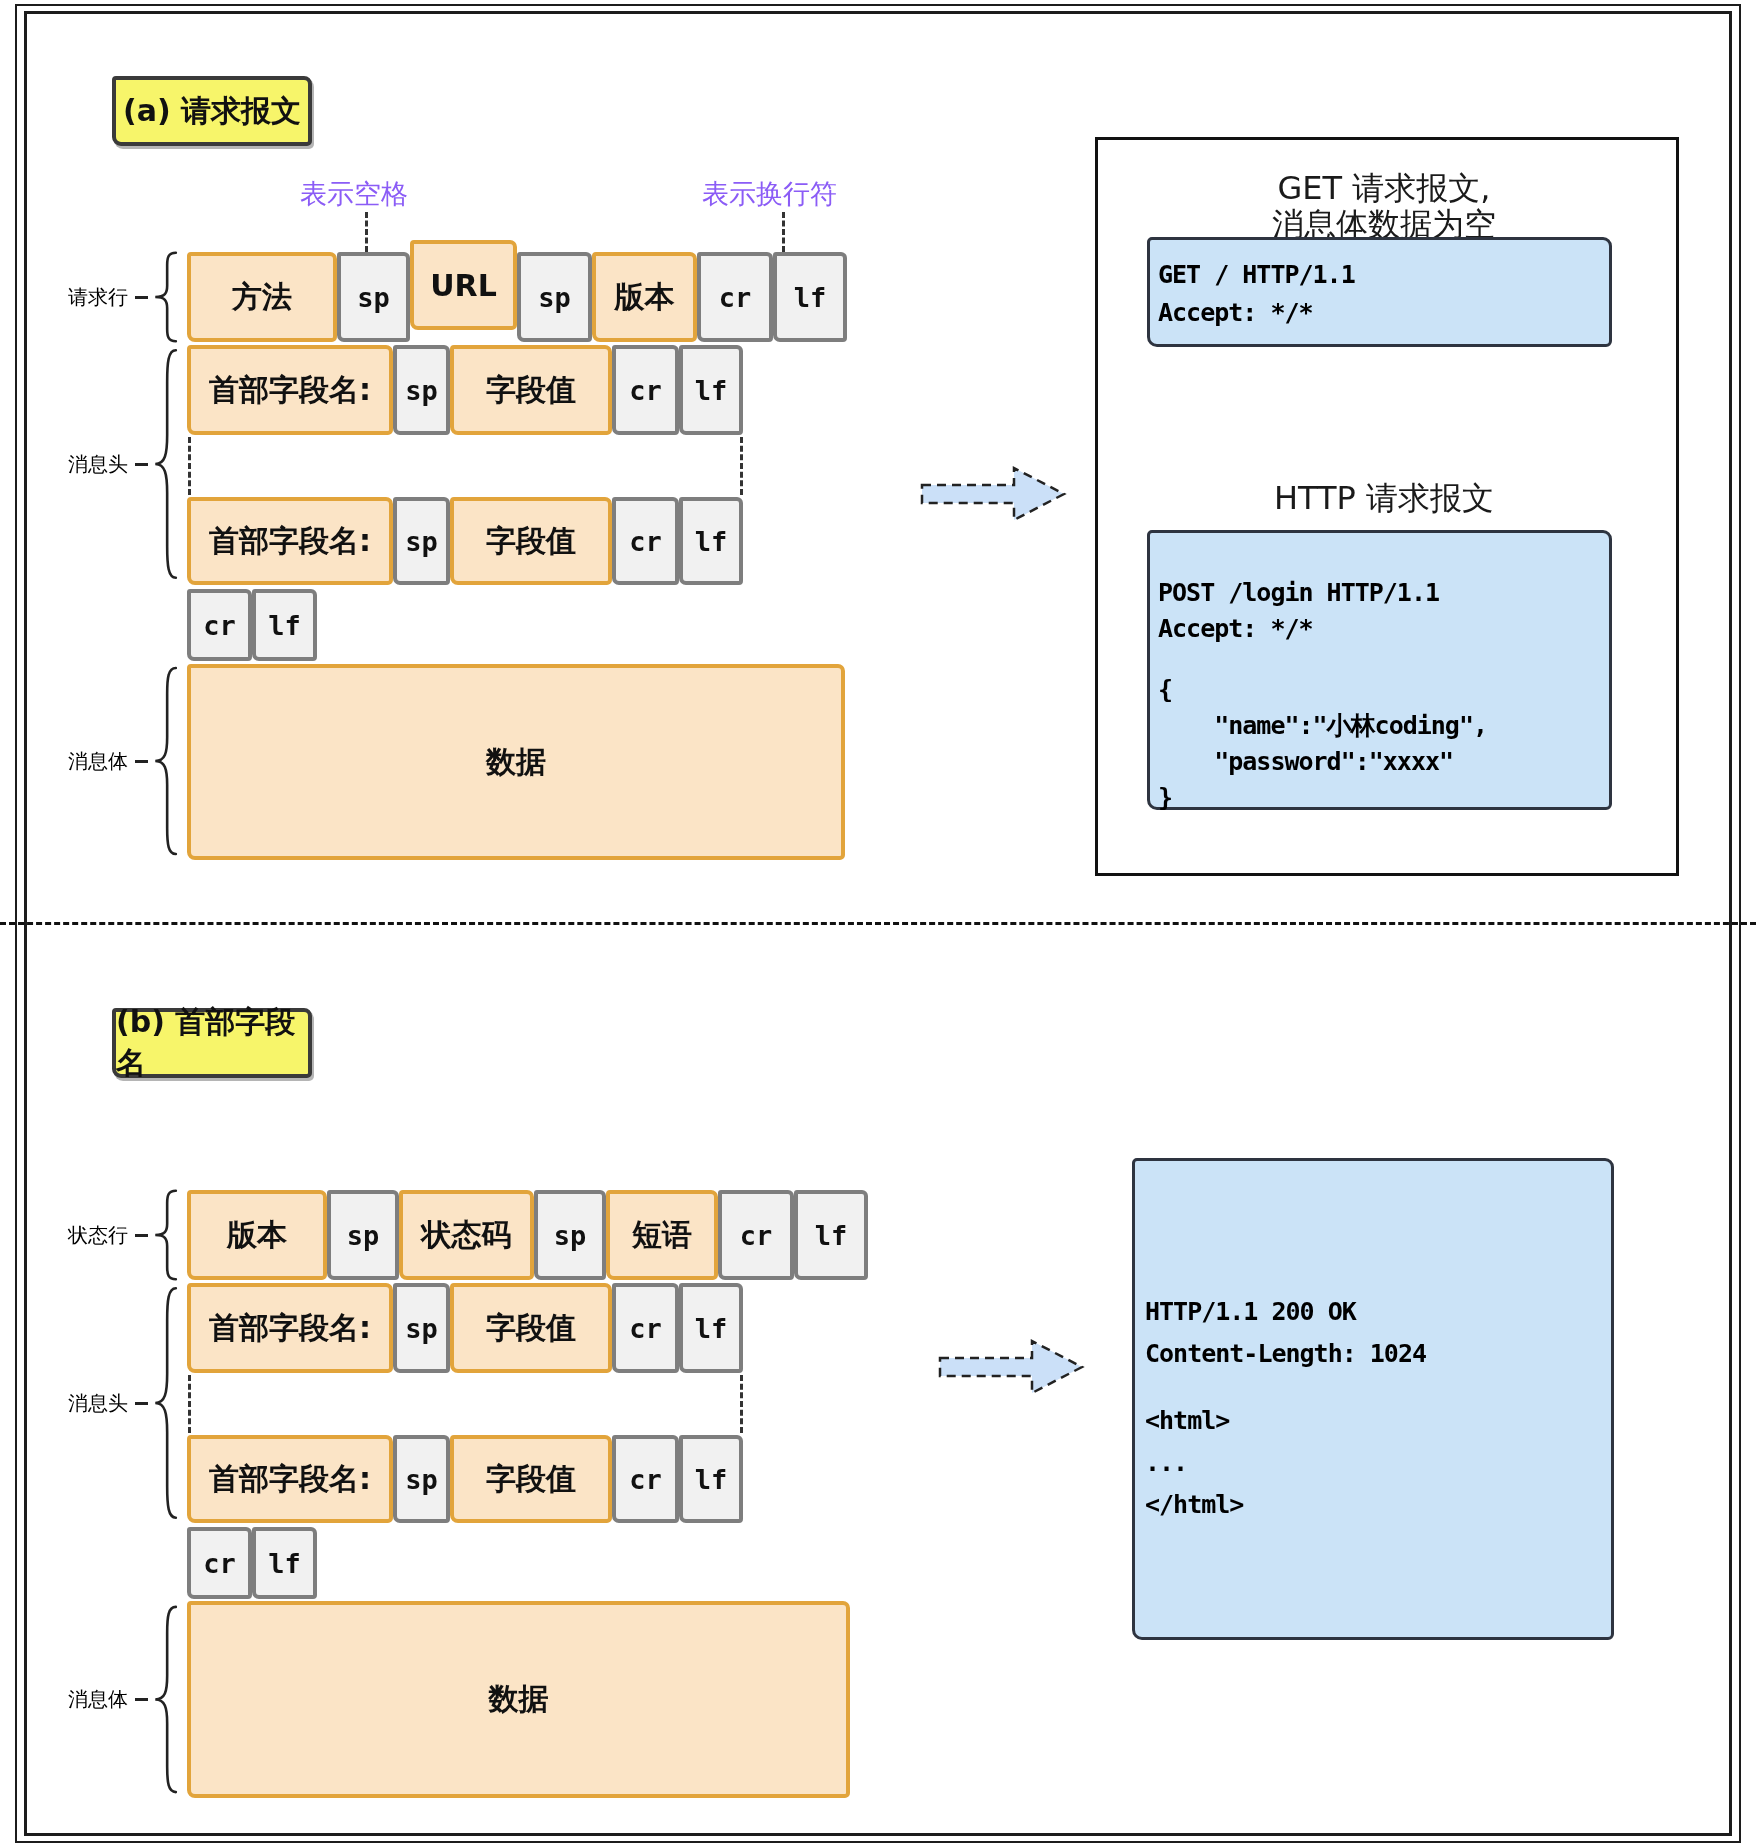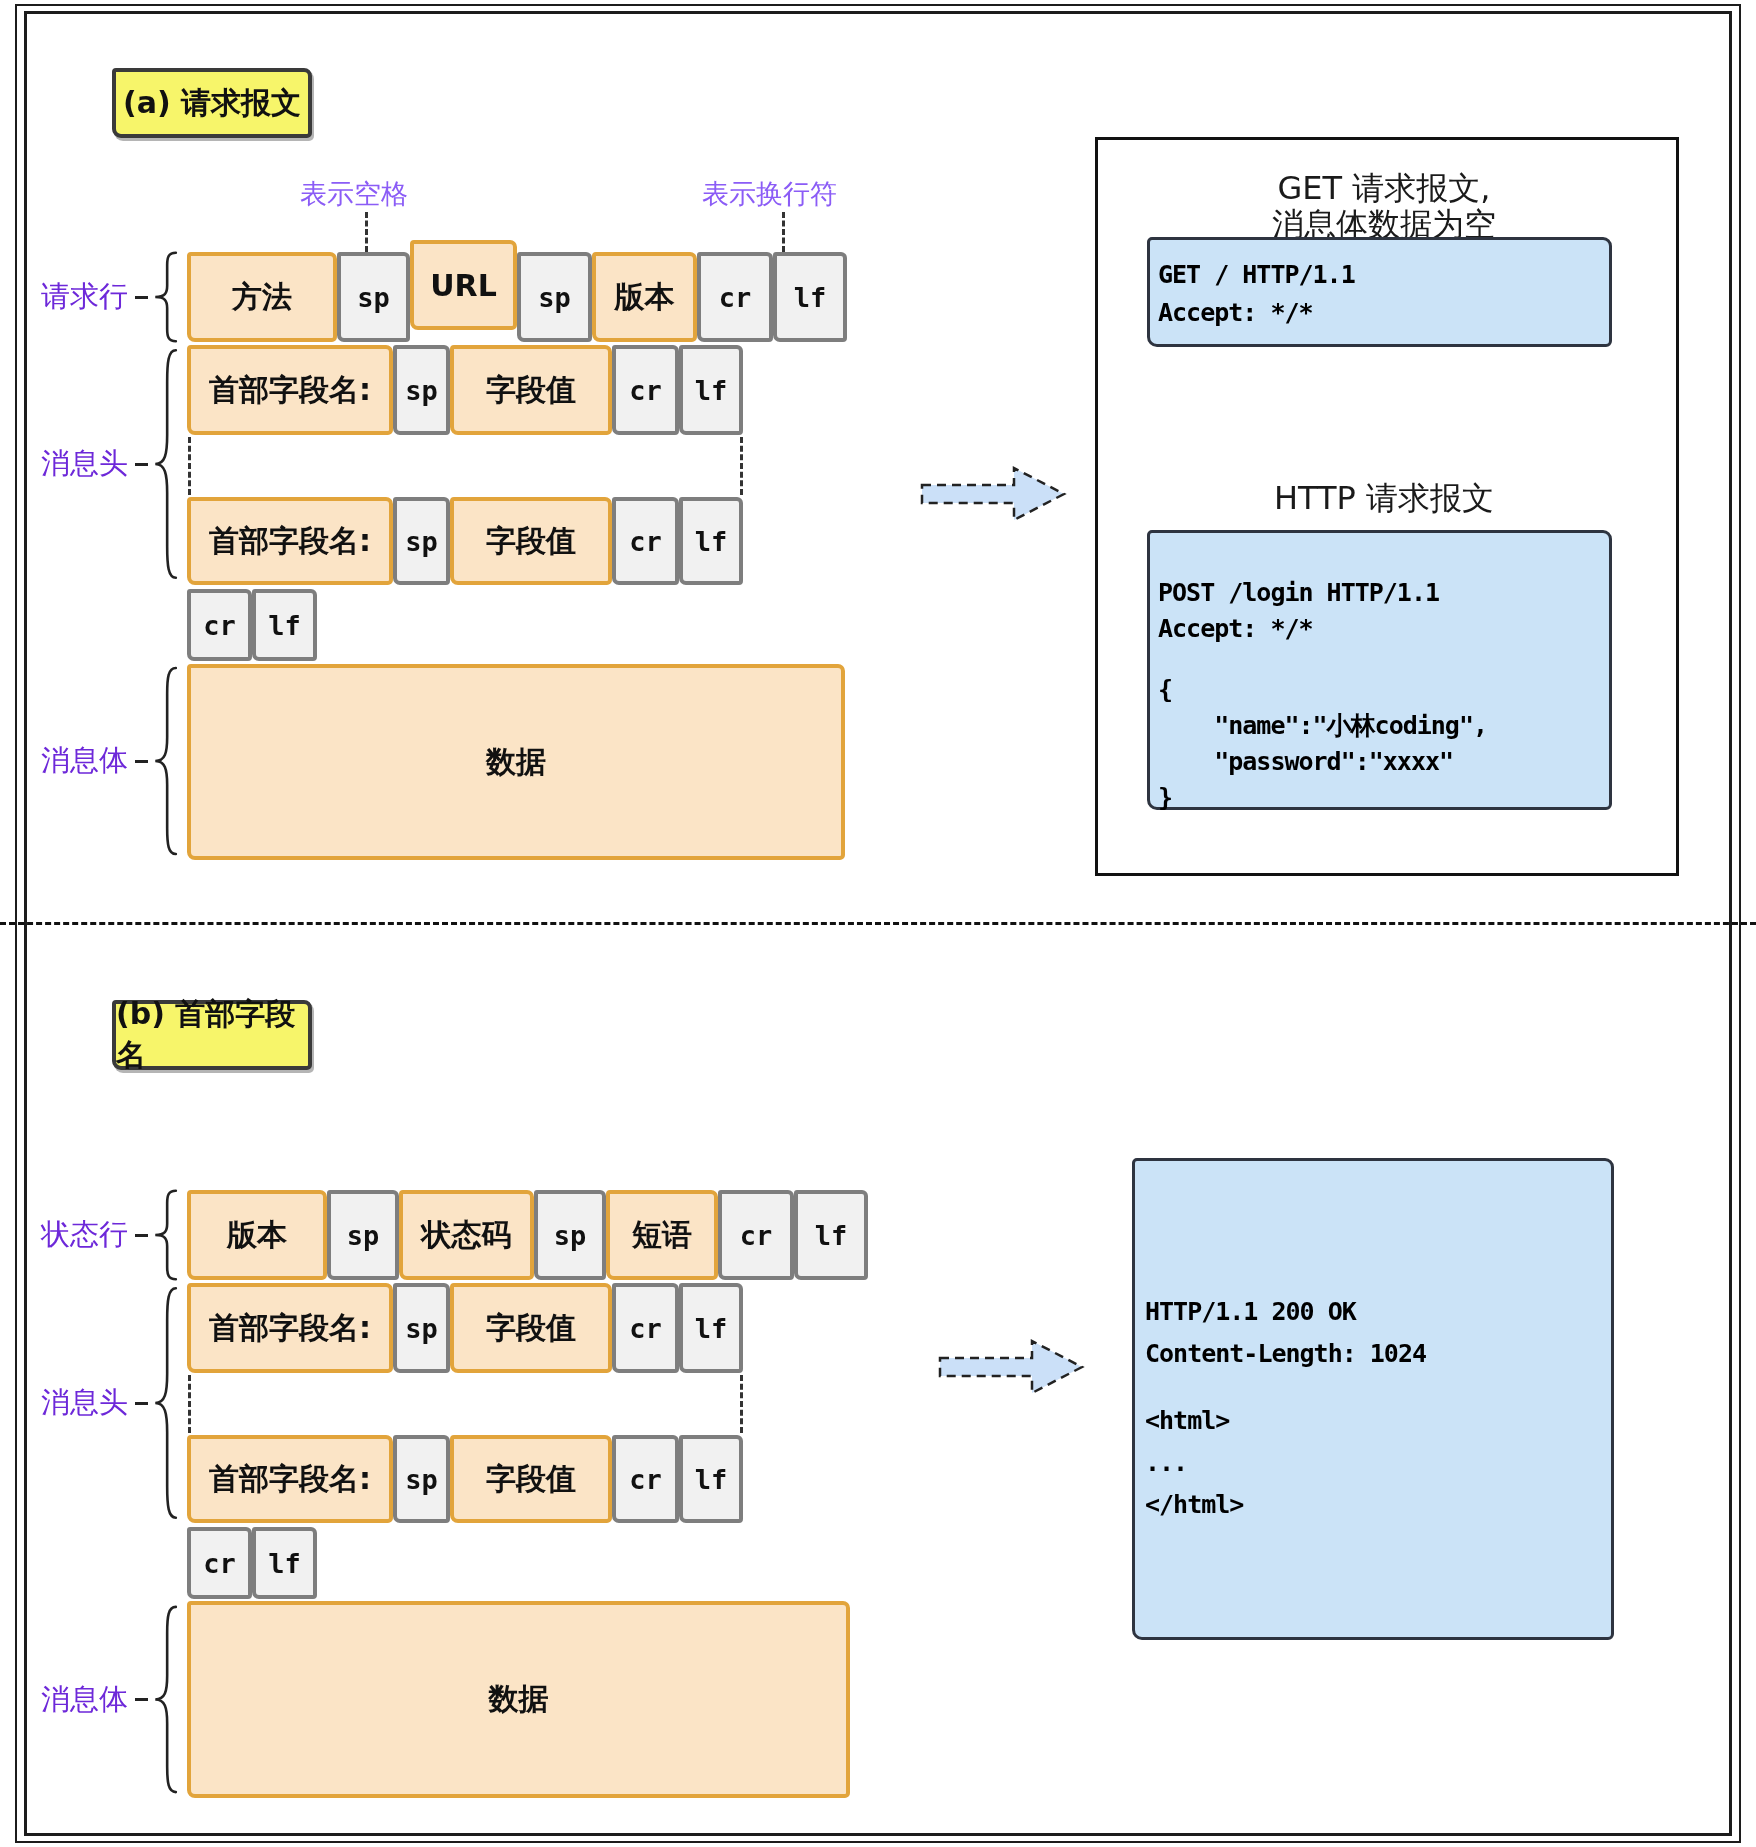--- a/index.html
+++ b/index.html
@@ -6,35 +6,35 @@
   #canvas{position:relative;width:1756px;height:1847px;background:#ffffff;overflow:hidden;
           font-family:"DejaVu Sans","Liberation Sans",sans-serif;color:#111;}
   .frame{position:absolute;pointer-events:none;}
   #frame-outer{left:15px;top:4px;right:15px;bottom:4px;border:2px solid #1c1c1c;}
   #frame-inner{left:24px;top:11px;right:24px;bottom:11px;border:3px solid #1c1c1c;}
   .divider{position:absolute;left:0;top:922px;width:1756px;border-top:3px dashed #111;}
 
   .tag{position:absolute;display:flex;align-items:center;justify-content:center;
        background:var(--yellow-fill,#F7F56A);border:4px solid #3a3a3a;
        font-weight:bold;font-size:30px;border-radius:4px 8px 5px 9px;
-       box-shadow:2px 3px 0 rgba(90,90,90,.45);}
+       box-shadow:2px 3px 0 rgba(90,90,90,.45);margin-top:8px;}
 
   .cell{position:absolute;display:flex;align-items:center;justify-content:center;
         font-weight:bold;font-size:30px;box-sizing:border-box;color:#111;}
   .cell.orange{background:var(--orange-fill,#FBE4C6);border:4px solid var(--orange-border,#E2A43B);
         border-radius:4px 7px 5px 8px;}
   .cell.gray{background:var(--gray-fill,#F1F1F1);border:4px solid var(--gray-border,#7E7E7E);
         border-radius:3px 6px 4px 7px;}
   .cell.small{font-size:27px;font-family:"DejaVu Sans Mono","Liberation Mono",monospace;}
 
   .vdash{position:absolute;width:0;border-left:3px dashed #333;}
   .ann{position:absolute;font-size:27px;color:#8b5cf6;}
 
   .side-label{position:absolute;display:flex;align-items:center;justify-content:flex-end;
-        font-size:29px;color:#6d28d9;}
+        font-size:20px;color:#000000;}
   .side-label::after{content:"";width:13px;height:3px;background:#222;margin-left:7px;flex:0 0 auto;}
   .brace{position:absolute;overflow:visible;}
   .brace path{fill:none;stroke:#222;stroke-width:2.6;stroke-linecap:round;vector-effect:non-scaling-stroke;}
 
   .panel{position:absolute;background:#fff;border:3px solid #111;}
   .panel-title{position:absolute;text-align:center;font-size:32px;line-height:36px;color:#1a1a1a;}
   .bluebox{position:absolute;background:var(--blue-fill,#CBE3F7);border:3px solid #2e3440;
         border-radius:5px 9px 6px 10px;box-sizing:border-box;}
   .code{font-family:"DejaVu Sans Mono","Liberation Mono",monospace;font-weight:bold;
         font-size:25px;letter-spacing:-1px;color:#000;}

